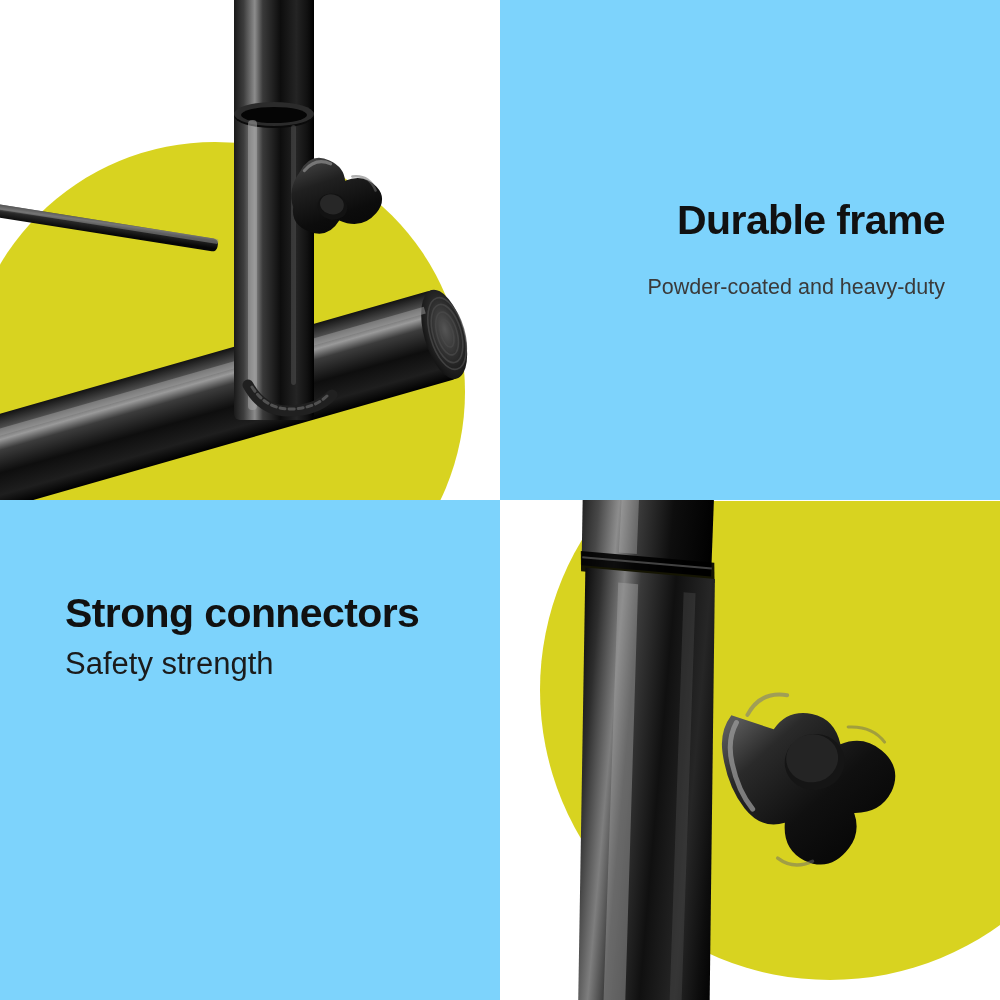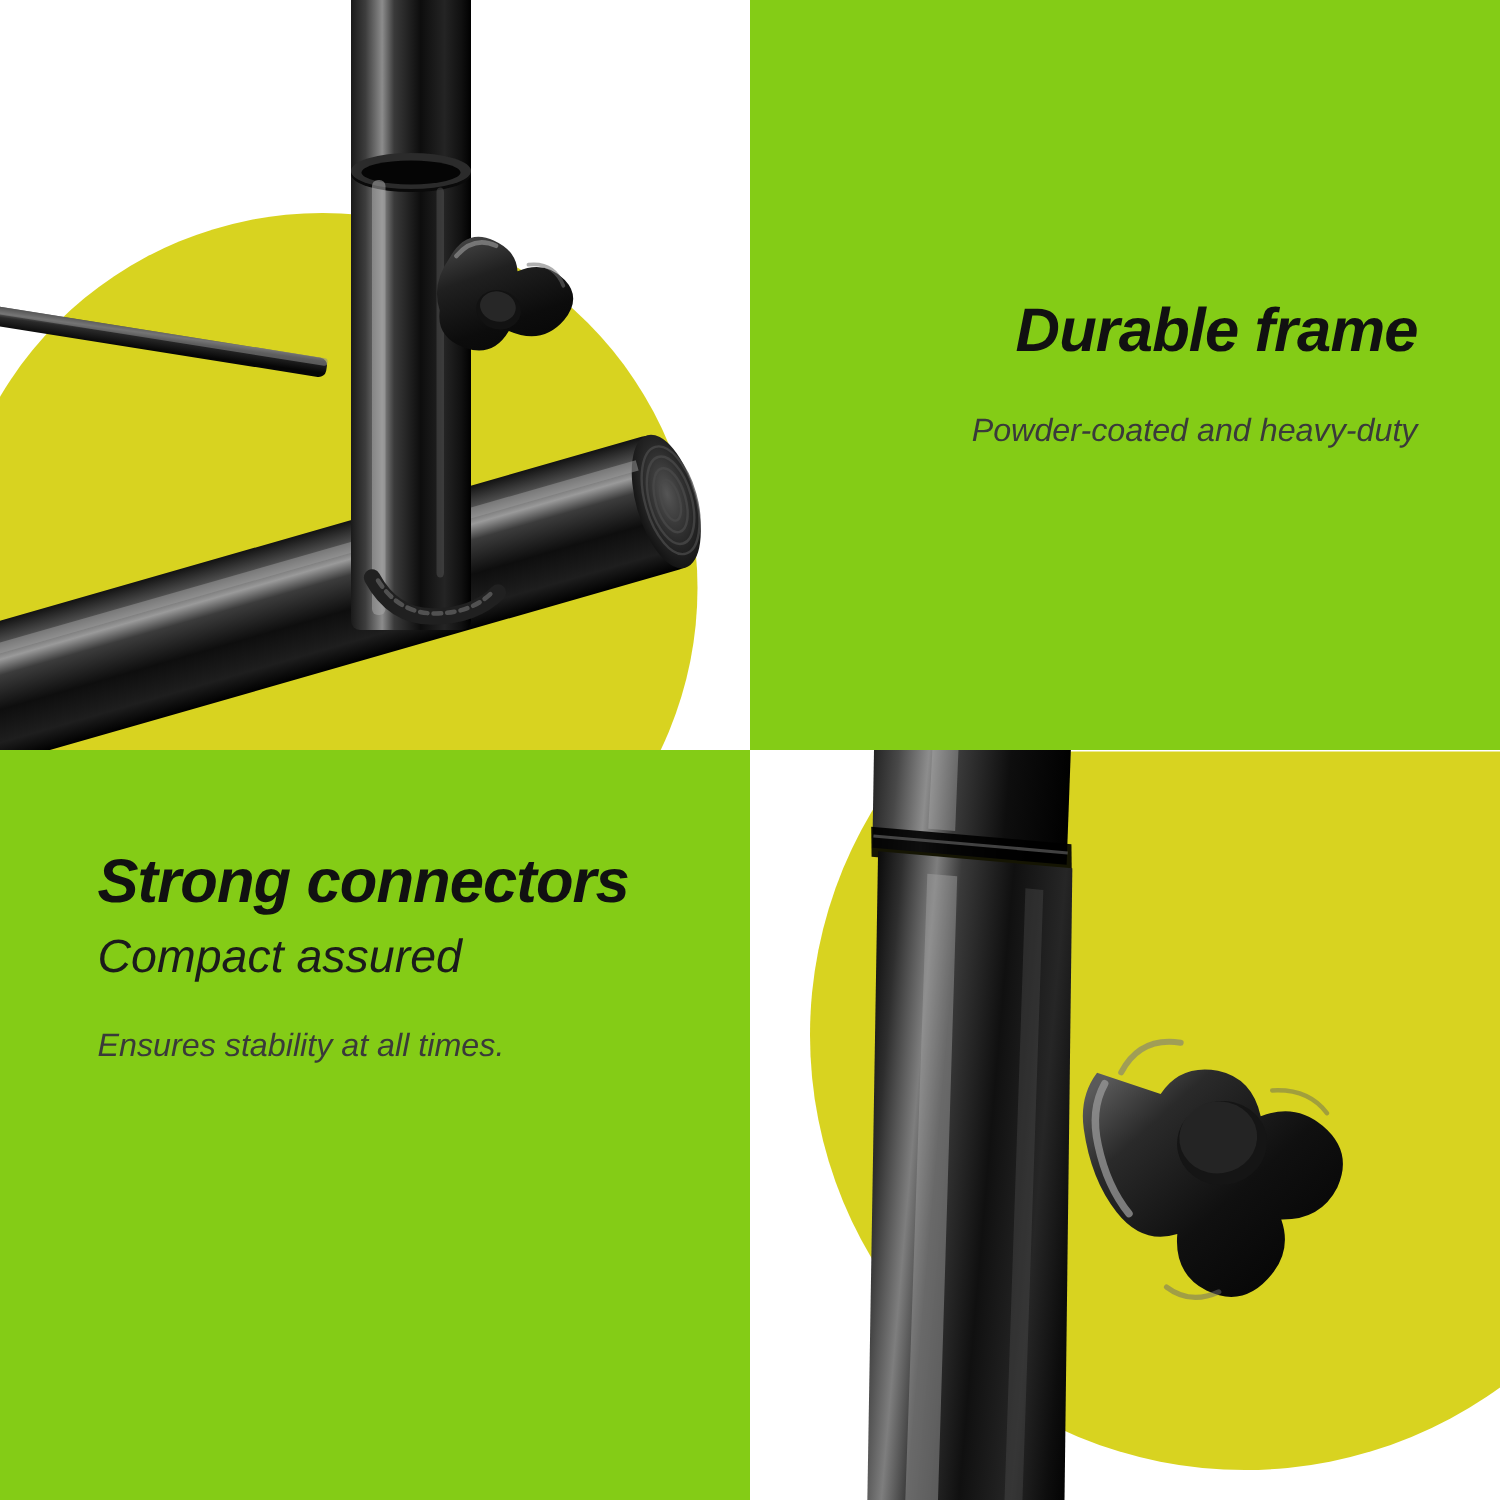--- a/index.html
+++ b/index.html
@@ -7,22 +7,21 @@
   html, body {
     width:1000px; height:1000px;
     background:#ffffff;
     font-family:"Liberation Sans", sans-serif;
     overflow:hidden;
   }
 
   .page {
     position:relative;
     width:1000px; height:1000px;
-    background:#84cc16;
-    font-style:italic;
+    background:#7dd3fc;
   }
 
   
   .quad { position:absolute; overflow:hidden; }
 
   #quad-tl { left:0;   top:0;   width:500px; height:500px; }
   #quad-br { left:500px; top:500px; width:500px; height:500px; }
 
   
   .text-block { position:absolute; }
@@ -31,21 +30,21 @@
     left:500px; top:0; width:500px; height:500px;
     display:flex; flex-direction:column;
     align-items:flex-end; justify-content:center;
     padding-right:55px;
     text-align:right;
   }
   #text-strong {
     left:0; top:500px; width:500px; height:500px;
     display:flex; flex-direction:column;
     align-items:flex-start; justify-content:flex-start;
-    padding-left:65px; padding-top:65px;
+    padding-left:65px; padding-top:91px;
     text-align:left;
   }
 
   .headline {
     font-size:41px;
     font-weight:700;
     letter-spacing:-0.6px;
     color:#111111;
     line-height:1.12;
     white-space:nowrap;
@@ -174,24 +173,21 @@
 
   <div class="text-block" id="text-durable">
     <div class="headline">Durable frame</div>
     <div class="body-copy">
       <span>Powder-coated and heavy-duty</span><br>
     </div>
   </div>
 
   <div class="text-block" id="text-strong">
     <div class="headline">Strong connectors</div>
-    <div class="subhead">Compact assured</div>
-    <div class="body-copy">
-      <span>Ensures stability at all times.</span>
-    </div>
+    <div class="subhead">Safety strength</div>
   </div>
 
   <div class="quad" id="quad-br">
     <svg class="art" viewBox="0 0 500 500" preserveAspectRatio="none">
       <defs>
         <linearGradient id="poleG" x1="0" y1="0" x2="1" y2="0">
           <stop offset="0%" stop-color="#0a0a0a"></stop>
           <stop offset="10%" stop-color="#2e2e2e"></stop>
           <stop offset="24%" stop-color="#7e7e7e"></stop>
           <stop offset="34%" stop-color="#3a3a3a"></stop>

